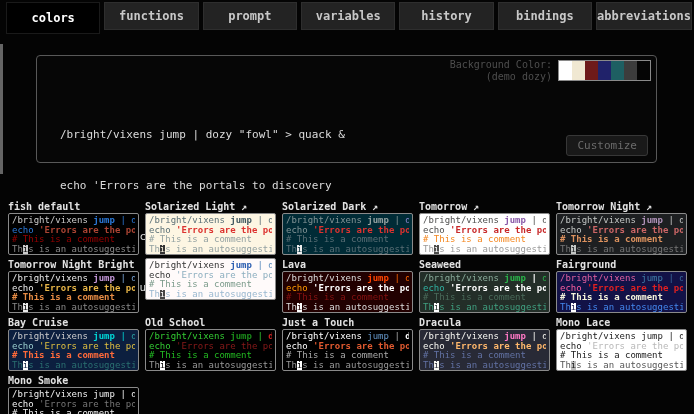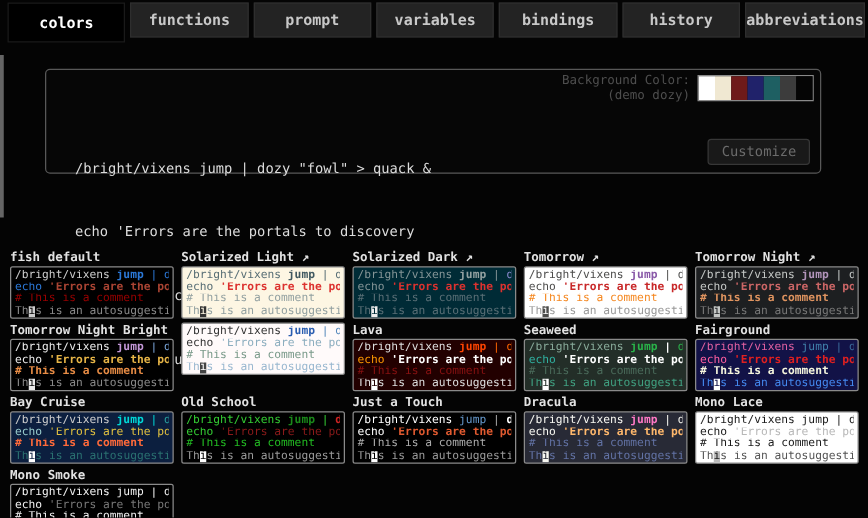--- a/index.html
+++ b/index.html
@@ -12,21 +12,21 @@
             display:flex; gap:4px; }
   .tab { flex:1; background:#232323; color:#c8c8c8; font-size:12px; font-weight:bold;
          display:flex; align-items:center; justify-content:center; height:28px;
          cursor:pointer; border:1px solid #2e2e2e; }
   .tab.active { background:#000; color:#fff; border:1px solid #1a1a1a; height:32px; }
 
   .left-edge { position:absolute; left:0; top:44px; width:3px; height:130px;
                background:#9a9a9a; opacity:0.65; }
 
   
-  .term-box { position:absolute; left:36px; top:55px; width:621px; height:84px;
+  .term-box { position:absolute; left:36px; top:55px; width:621px; height:108px;
               border:1px solid #585858; border-radius:4px; background:#060606; }
   .bgc-control { position:absolute; top:3px; right:5px; display:flex; align-items:flex-start; }
   .bgc-labels { text-align:right; color:#4e4e4e; font-size:10px; line-height:12px; margin-right:6px; }
   .swatch-strip { display:flex; border:1px solid #8a8a8a; margin-top:1px; }
   .swatch { width:13px; height:19px; cursor:pointer; }
   .term-text { position:absolute; left:23px; top:36px; font-size:11px; line-height:17px;
                color:#dcdcdc; white-space:pre; }
   .cursor-main { background:#b0b0b0; color:#000; }
   .customize-btn { position:absolute; right:8px; bottom:6px; background:#191919;
                    border:1px solid #373737; border-radius:3px; color:#6b6b6b;
@@ -48,22 +48,22 @@
 </head>
 <body>
 
 <div class="page">
 
   <div class="tabbar">
       <div class="tab active">colors</div>
       <div class="tab">functions</div>
       <div class="tab">prompt</div>
       <div class="tab">variables</div>
+      <div class="tab">history</div>
       <div class="tab">bindings</div>
-      <div class="tab">history</div>
       <div class="tab">abbreviations</div>
     </div>
 
   <div class="left-edge"></div>
 
   <div class="term-box">
     <div class="bgc-control">
       <div class="bgc-labels">
         <div>Background Color:</div>
         <div>(demo dozy)</div>

